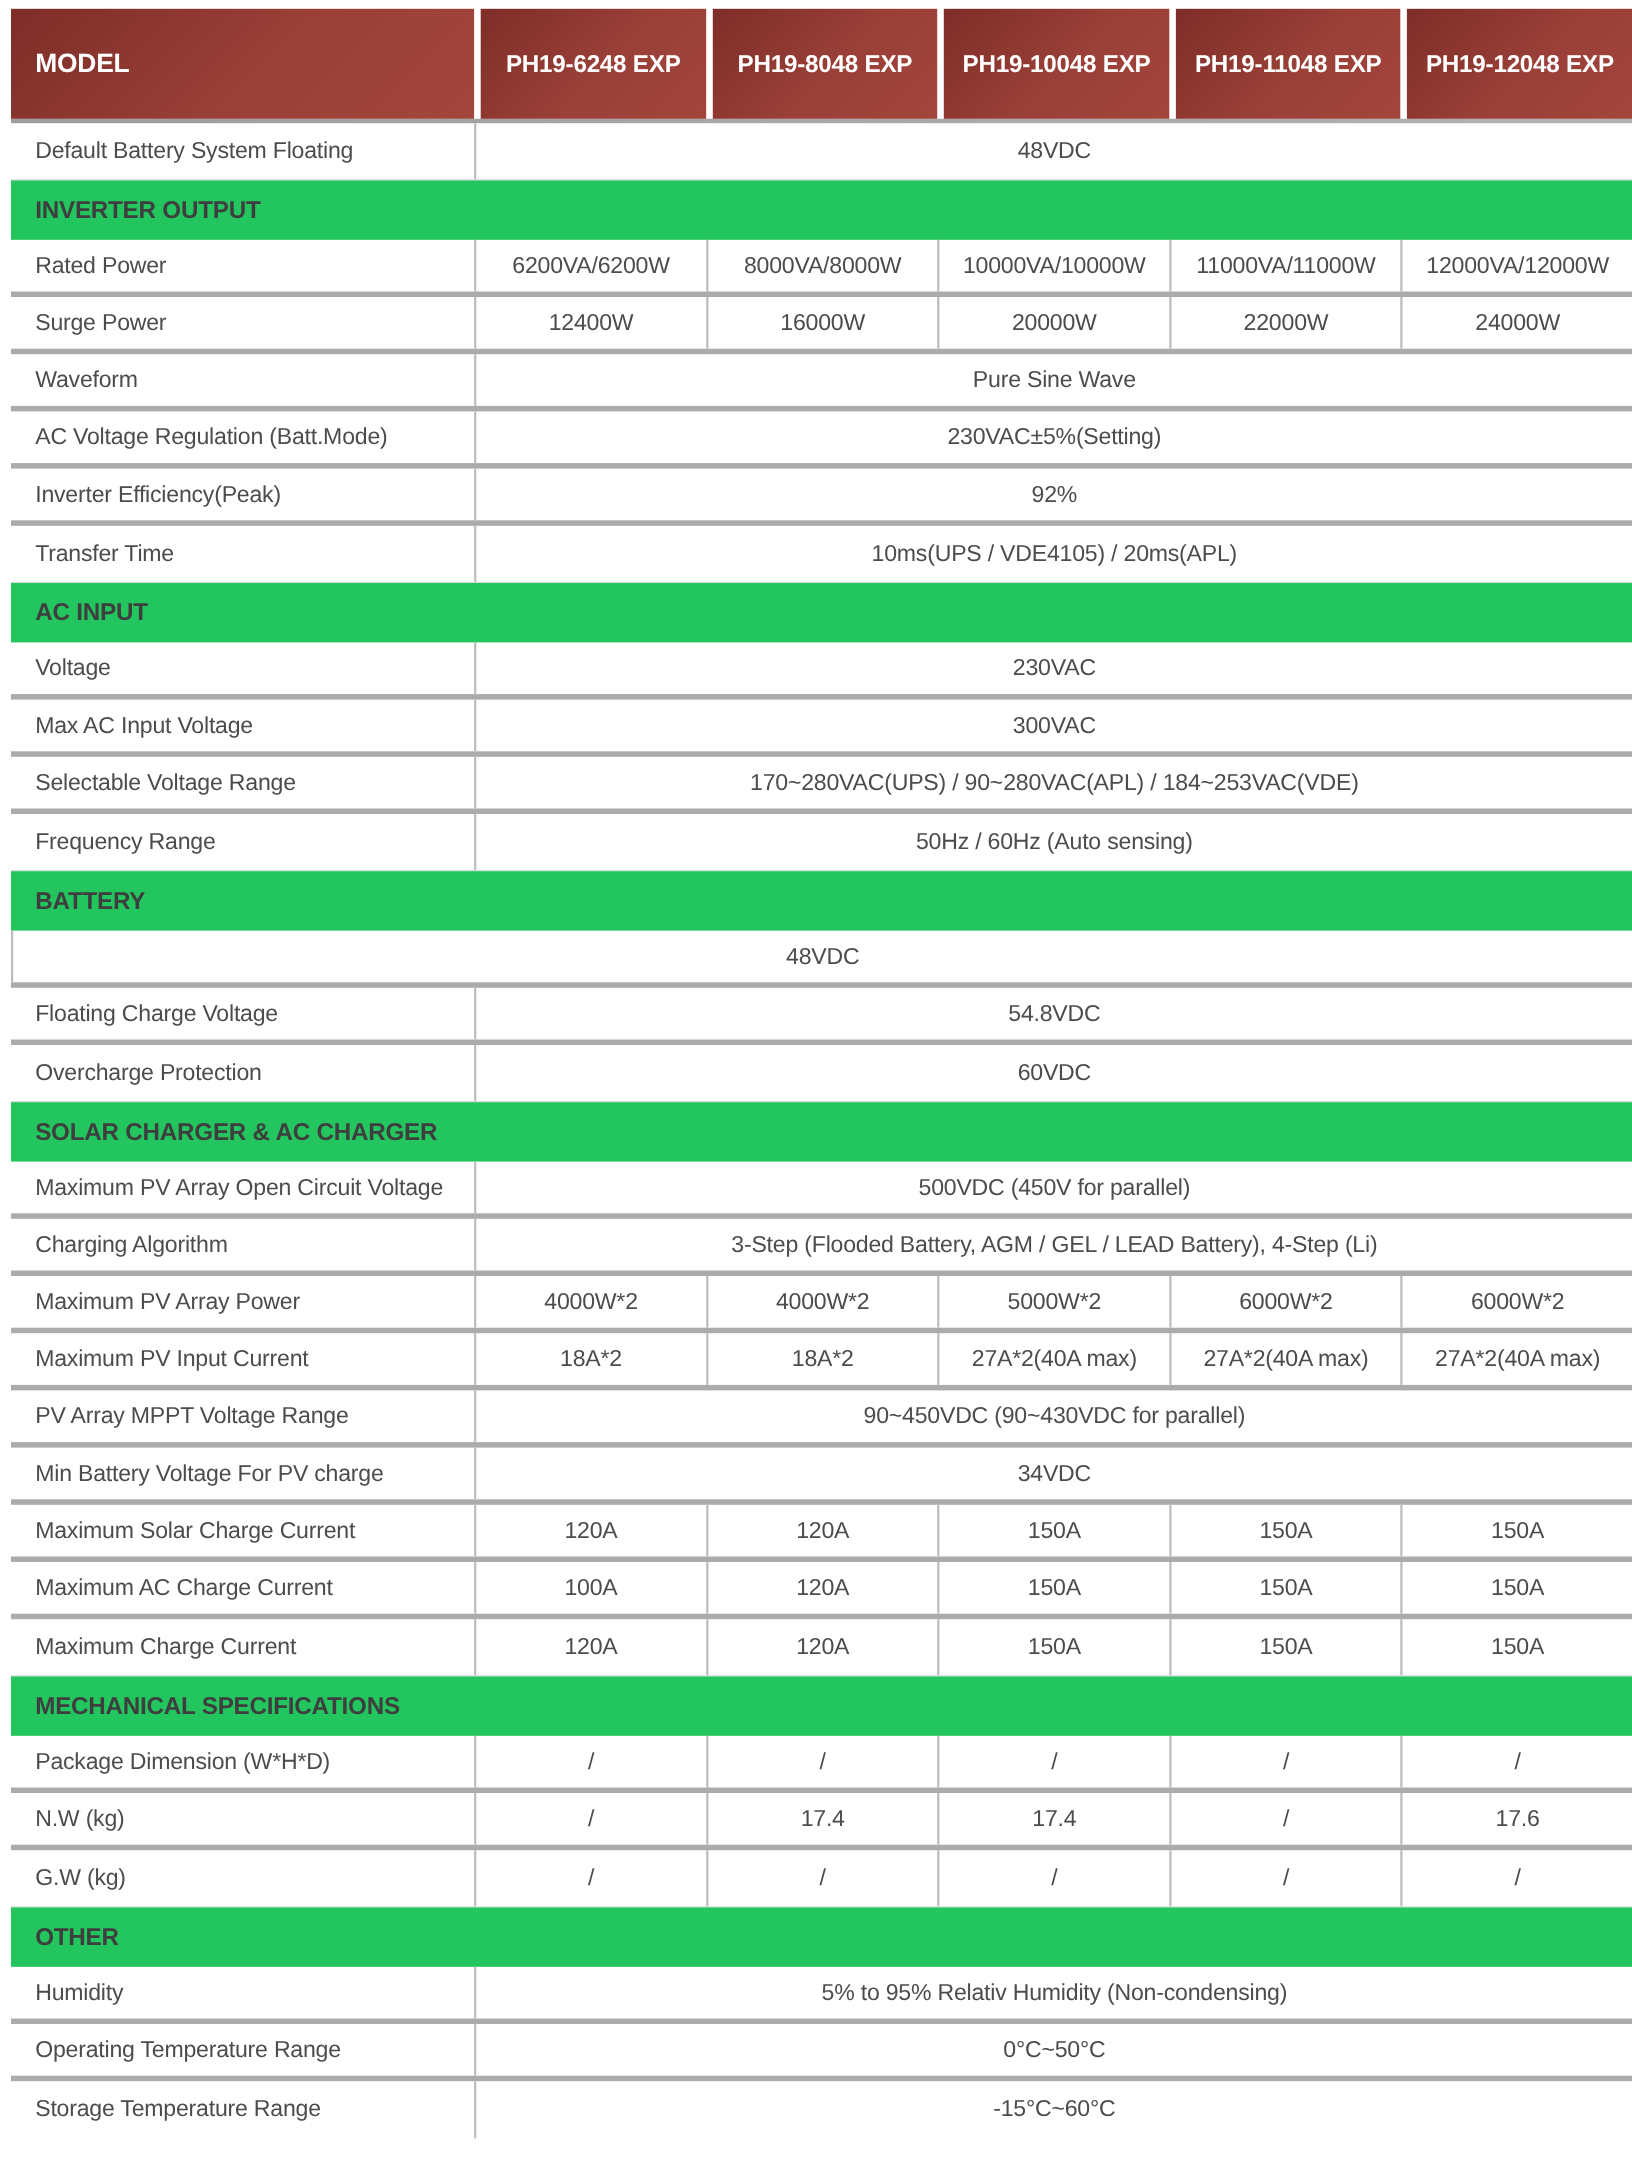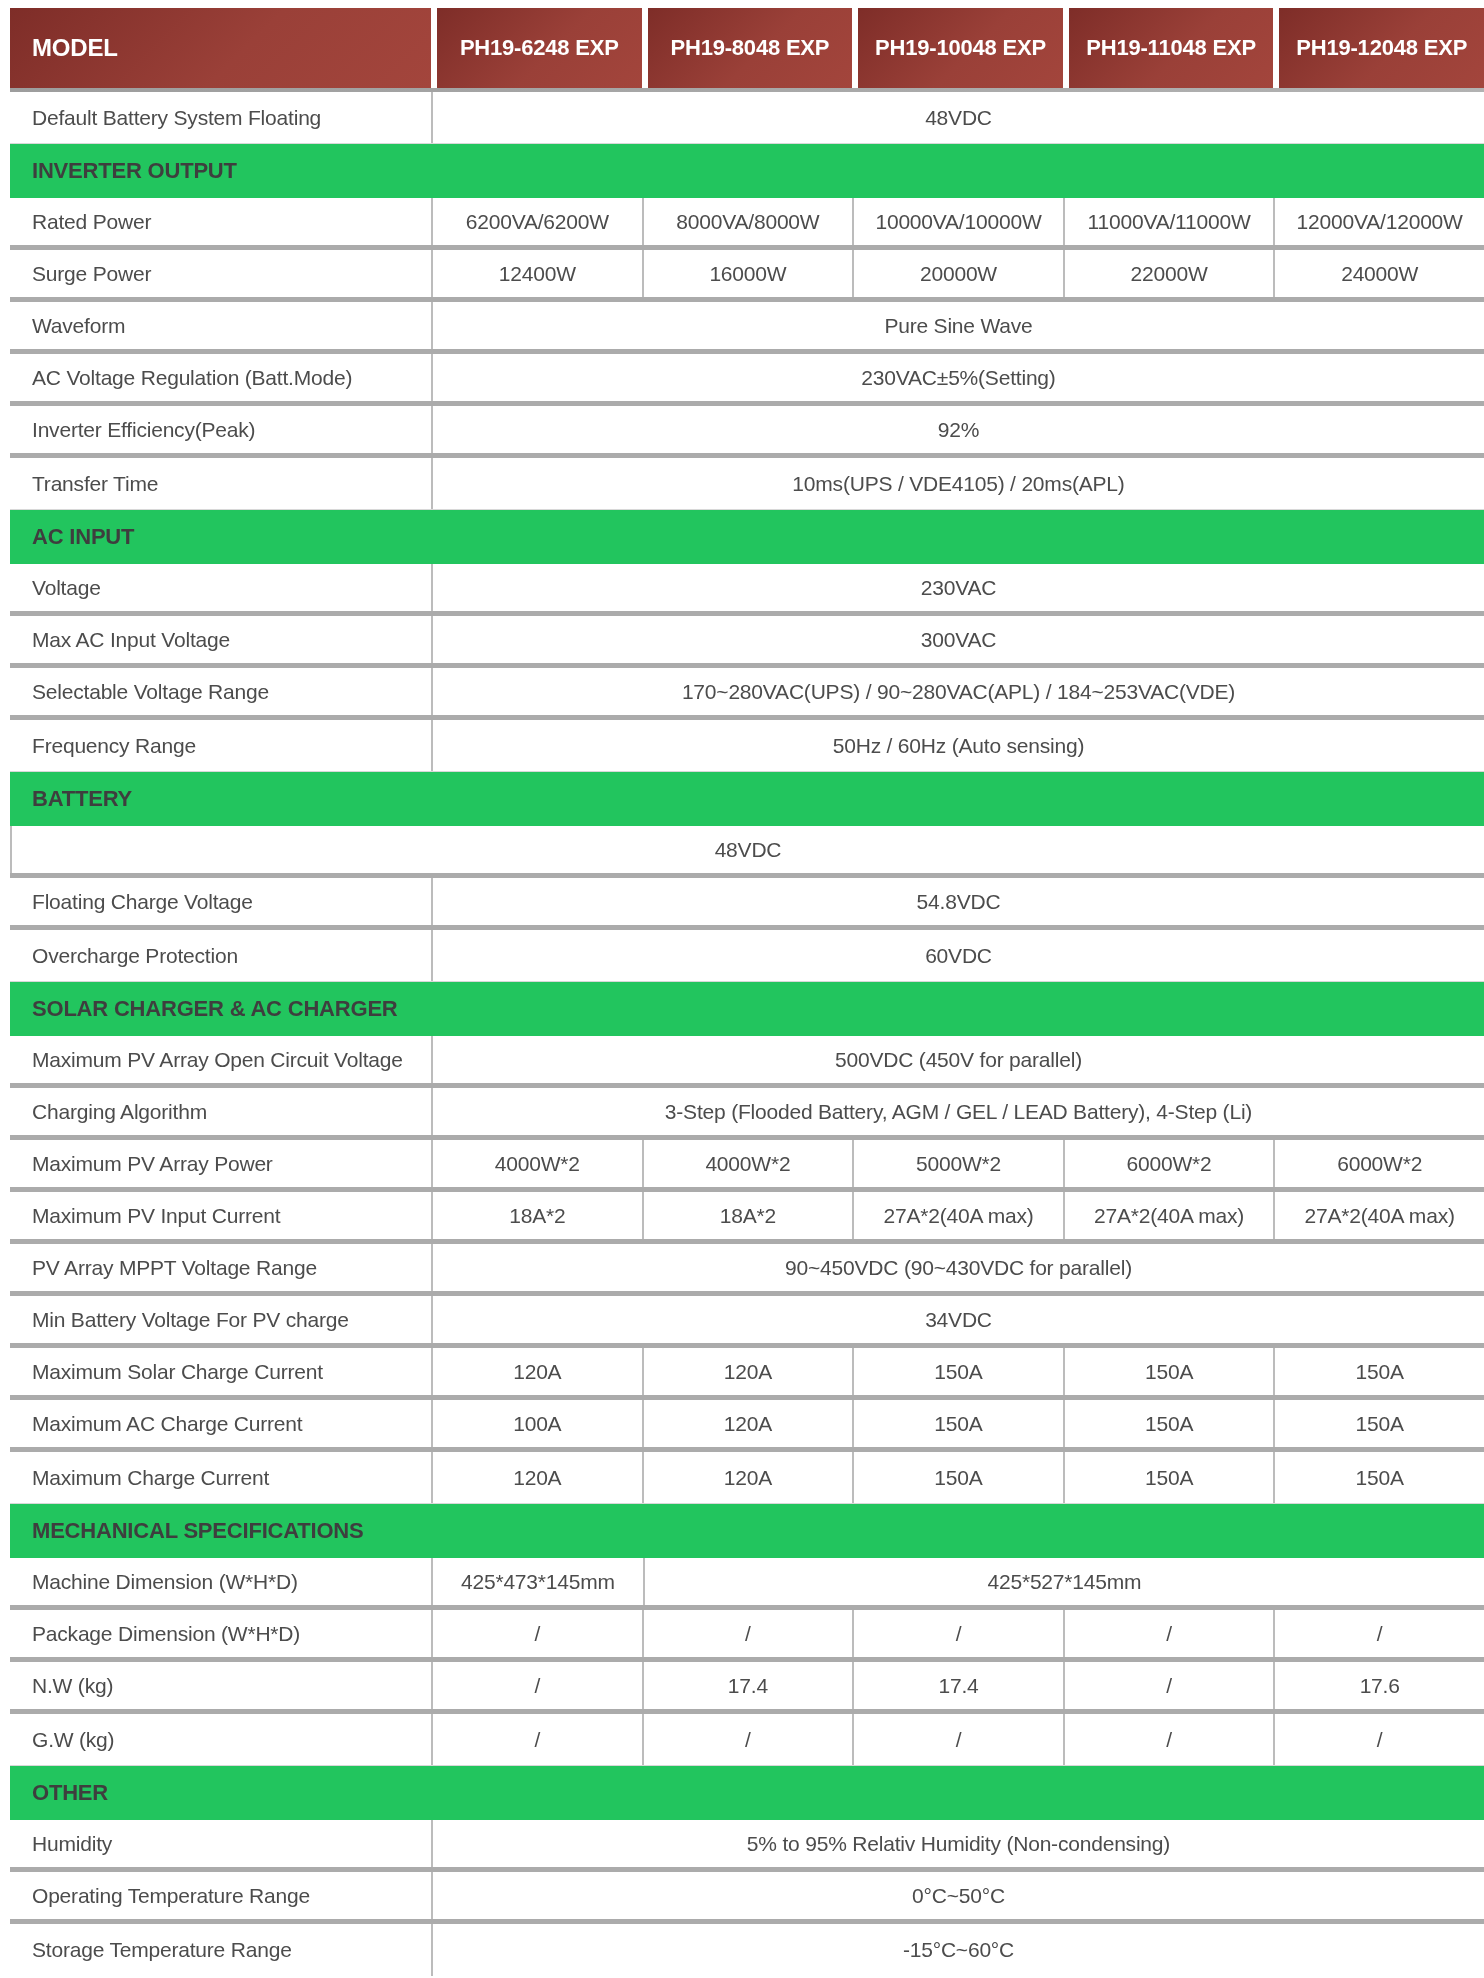--- a/index.html
+++ b/index.html
@@ -10,21 +10,22 @@
     color:#4c4c4c;
   }
   .page{
     padding:8px 0 14px 10px;
     box-sizing:border-box;
     width:1484px;
   }
   
   .header{
     display:flex;
-    height:80px;
+    height:100px;
+    justify-content:flex-end;
   }
   .hcell{
     background:linear-gradient(135deg,#7e2d28 0%,#96three 50%,#a3453c 100%);
     background:linear-gradient(135deg,#7e2d28 0%,#9a4038 55%,#a3453c 100%);
     color:#ffffff;
     font-weight:bold;
     font-size:22px;
     display:flex;
     align-items:center;
     justify-content:center;
@@ -243,25 +244,20 @@
         <div class="cell value span1">120A</div>
         <div class="cell value span1">120A</div>
         <div class="cell value span1">150A</div>
         <div class="cell value span1">150A</div>
         <div class="cell value span1">150A</div>
       </div>
       <div class="band">
         <span>MECHANICAL SPECIFICATIONS</span>
       </div>
       <div class="row">
-        <div class="cell label">Machine Dimension (W*H*D)</div>
-        <div class="cell value span1">425*473*145mm</div>
-        <div class="cell value span4">425*527*145mm</div>
-      </div>
-      <div class="row">
         <div class="cell label">Package Dimension (W*H*D)</div>
         <div class="cell value span1">/</div>
         <div class="cell value span1">/</div>
         <div class="cell value span1">/</div>
         <div class="cell value span1">/</div>
         <div class="cell value span1">/</div>
       </div>
       <div class="row">
         <div class="cell label">N.W (kg)</div>
         <div class="cell value span1">/</div>

